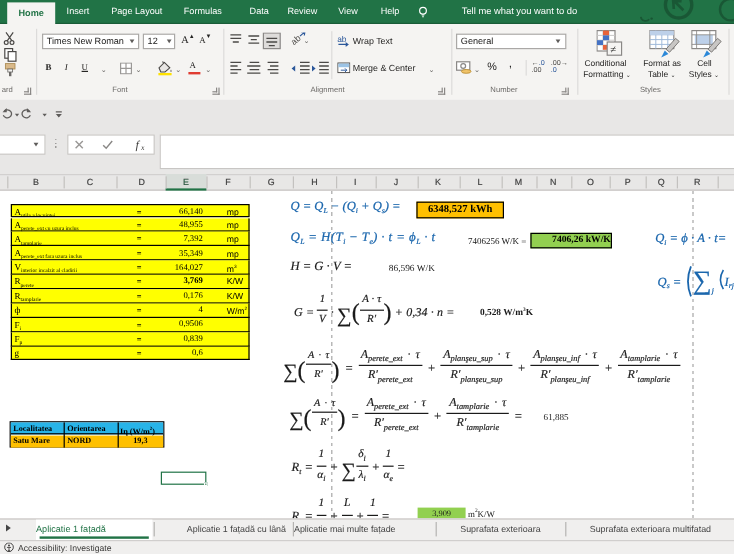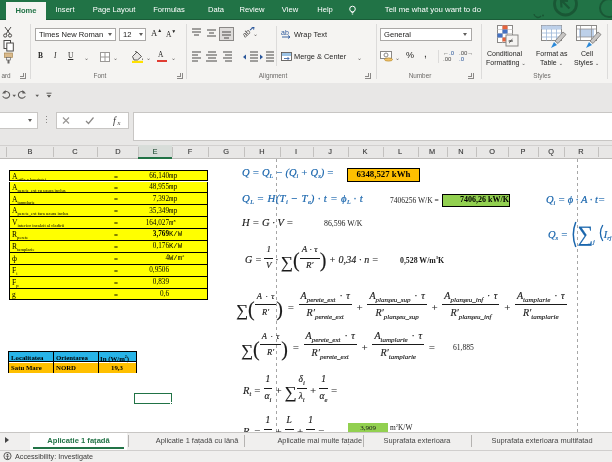--- a/index.html
+++ b/index.html
@@ -34,21 +34,21 @@
 
 #grid{left:0;top:159px;width:612px;height:273px;background:#fff;overflow:hidden}
 .dashv{position:absolute;top:0;width:1px;height:273px;
  background:repeating-linear-gradient(to bottom,#a6a6a6 0 3px,transparent 3px 6px)}
 
 .yrow{position:absolute;left:9px;width:199px;height:11.9px;background:#ffff00;border-bottom:1px solid #000}
 .ylab{position:absolute;left:2px;top:1.2px;font-family:"Liberation Serif",serif;font-size:7.6px;color:#000;white-space:nowrap}
 .ylab sub{font-size:4.6px;vertical-align:-1.8px}
 .yeq{position:absolute;left:104px;top:2px;font-family:"Liberation Serif",serif;font-weight:bold;font-size:7px}
 .yval{position:absolute;right:38px;top:1.4px;font-family:"Liberation Serif",serif;font-size:7.2px;text-align:right}
-.yunit{position:absolute;left:159px;top:1.4px;font-family:Liberation Mono, monospace;font-size:7.2px}
+.yunit{position:absolute;left:179px;top:1.4px;font-family:Liberation Sans, sans-serif;font-size:7.2px}
 
 .fm{position:absolute;font-family:"Liberation Serif",serif;font-style:italic;color:#1a66ad;white-space:nowrap;-webkit-text-stroke:0.2px #1a66ad}
 .fmk{position:absolute;font-family:"Liberation Serif",serif;font-style:italic;color:#1a1a1a;white-space:nowrap;-webkit-text-stroke:0.15px #1a1a1a}
 .res{position:absolute;font-family:"Liberation Serif",serif;color:#1a1a1a;white-space:nowrap}
 .fm sub,.fmk sub{font-size:60%;vertical-align:-2.2px;line-height:0;letter-spacing:0}
 .fr sub{vertical-align:-3px !important;font-size:70% !important}
 .fr{display:inline-block;vertical-align:-0.52em;text-align:center;line-height:1.05}
 .fr .n{display:block;border-bottom:0.9px solid currentColor;padding:0 2px 3.2px;white-space:nowrap}
 .fr .d{display:block;white-space:nowrap;padding-top:2.4px}
 .sum{font-style:normal;font-size:160%;vertical-align:-0.28em;line-height:0}
@@ -397,24 +397,24 @@
 <div class="fmk" style="left:243px;top:216px;font-size:10.5px"><i>R</i><sub>t</sub> = <span class="fr" style="font-size:9.5px"><span class="n">1</span><span class="d"><i>α</i><sub>i</sub></span></span> + <span class="sum">∑</span><span class="fr" style="font-size:9.5px"><span class="n"><i>δ</i><sub>i</sub></span><span class="d"><i>λ</i><sub>i</sub></span></span> + <span class="fr" style="font-size:9.5px"><span class="n">1</span><span class="d"><i>α</i><sub>e</sub></span></span> =</div>
 <div class="fmk" style="left:243px;top:257px;font-size:10.5px"><i>R</i><sub>t</sub> = <span class="fr" style="font-size:9.5px"><span class="n">1</span><span class="d"><i>α</i></span></span> + <span class="fr" style="font-size:9.5px"><span class="n"><i>L</i></span><span class="d"><i>λ</i></span></span> + <span class="fr" style="font-size:9.5px"><span class="n">1</span><span class="d"><i>α</i></span></span> =</div>
 <div class="ab" style="left:348px;top:263.5px;width:40px;height:11px;background:#92d050;
  font-family:'Liberation Serif',serif;font-size:7px;text-align:center;line-height:11px;color:#1a1a1a">3,909</div>
 <div class="res" style="left:390px;top:263.5px;font-size:7.4px">m<sup style="font-size:4.5px">2</sup>K/W</div>
 </div>
 
 <div class="ab" style="left:0;top:432px;width:612px;height:17.5px;background:#f0efee;border-top:1px solid #c8c6c4"></div>
 <div class="ab" style="left:5px;top:437px;width:0;height:0;border-top:3.4px solid transparent;border-bottom:3.4px solid transparent;border-left:4.6px solid #444"></div>
 <div class="ab" style="left:30px;top:433px;width:97px;height:16.5px;background:#fff"></div>
-<div class="ab" style="left:30px;top:433px;width:97px;height:16px;color:#217346;font-weight:bold;font-size:7.6px;line-height:16px;text-align:center">Aplicatie 1 fațadă</div>
+<div class="ab" style="left:30px;top:433px;width:97px;height:16px;color:#217346;font-weight:normal;font-size:7.6px;line-height:16px;text-align:left">Aplicatie 1 fațadă</div>
 <div class="ab" style="left:33px;top:446.5px;width:91px;height:2px;background:#217346"></div>
 <div class="ab" style="left:128px;top:433px;width:138px;color:#444;font-size:7.4px;line-height:16px;text-align:center">Aplicatie 1 fațadă cu lână</div>
-<div class="ab" style="left:245px;top:433px;width:117px;color:#444;font-size:7.4px;line-height:16px;text-align:right">Aplicatie mai multe fațade</div>
+<div class="ab" style="left:245px;top:433px;width:117px;color:#444;font-size:7.4px;line-height:16px;text-align:left">Aplicatie mai multe fațade</div>
 <div class="ab" style="left:364px;top:433px;width:106px;color:#444;font-size:7.4px;line-height:16px;text-align:center">Suprafata exterioara</div>
 <div class="ab" style="left:472px;top:433px;width:140px;color:#444;font-size:7.4px;line-height:16px;text-align:center">Suprafata exterioara multifatad</div>
 <div class="ab" style="left:127.5px;top:435px;width:1px;height:12px;background:#b5b3b1"></div>
 <div class="ab" style="left:243.5px;top:435px;width:1px;height:12px;background:#b5b3b1"></div>
 <div class="ab" style="left:362.5px;top:435px;width:1px;height:12px;background:#b5b3b1"></div>
 <div class="ab" style="left:470.5px;top:435px;width:1px;height:12px;background:#b5b3b1"></div>
 
 <div class="ab" style="left:0;top:449.5px;width:612px;height:12.5px;background:#f0efee;border-top:1px solid #d0cecd"></div>
 <svg class="ab" style="left:3px;top:452px" width="10" height="9" viewBox="0 0 10 9">
  <circle cx="4.5" cy="4" r="3.6" fill="none" stroke="#3b3a39" stroke-width="0.8"></circle>

